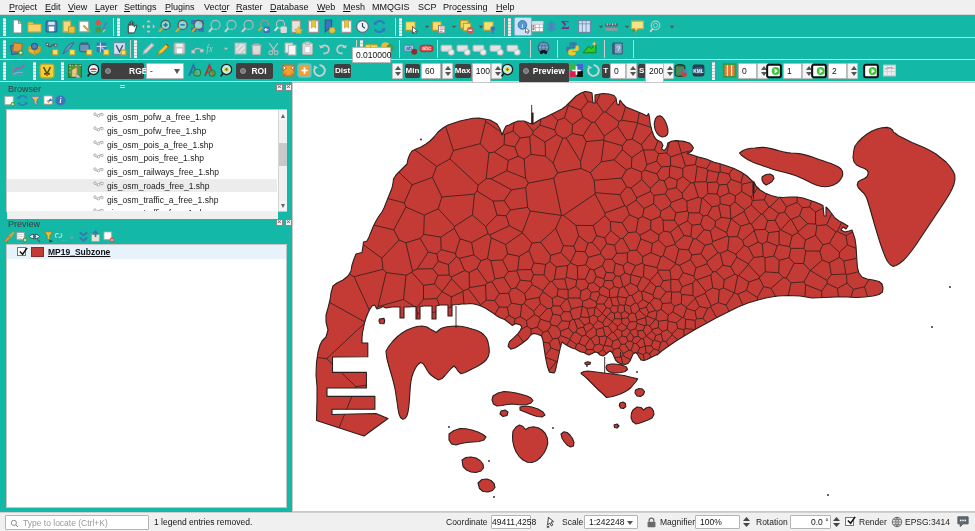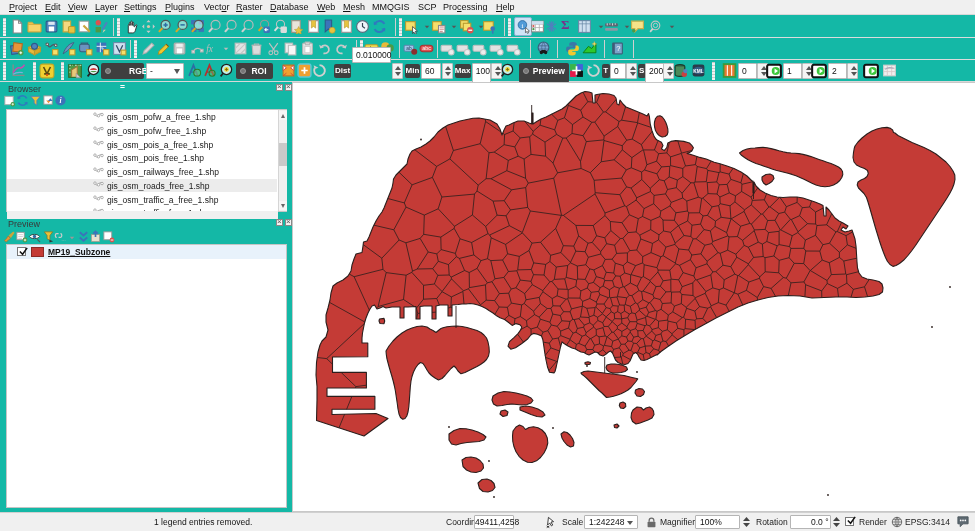--- a/index.html
+++ b/index.html
@@ -673,23 +673,27 @@
           <circle cx="553" cy="428" r="0.9" fill="#2b1e1c"></circle>
           <circle cx="950" cy="287" r="0.9" fill="#2b1e1c"></circle>
           <circle cx="932" cy="327" r="0.9" fill="#2b1e1c"></circle>
           <circle cx="587" cy="366" r="0.9" fill="#2b1e1c"></circle>
           <circle cx="828" cy="495" r="0.9" fill="#2b1e1c"></circle>
           <circle cx="637" cy="372" r="0.9" fill="#2b1e1c"></circle>
 </g>
 </svg>
     </div>
     <div class="sb">
+      <div class="statw" style="left:5px;top:2px;width:144px;height:15px;color:#999"><svg style="position:absolute;left:4px;top:3px;width:9px;height:9px" viewBox="0 0 14 14">
+          <circle cx="6" cy="6" r="4" fill="none" stroke="#888" stroke-width="1.5"></circle>
+          <path d="M9 9l3.5 3.5" stroke="#888" stroke-width="1.5"></path>
+        </svg><span style="margin-left:17px;line-height:14px;display:inline-block">Type to locate (Ctrl+K)</span></div>
       <span class="sbt" style="left:154px;color:#111">1 legend entries removed.</span>
       <span class="sbt" style="left:446px">Coordinate</span>
-      <div class="statw" style="left:474px;width:40px;text-align:left;line-height:13px">49411,4258</div>
+      <div class="statw" style="left:491px;width:40px;text-align:left;line-height:13px">49411,4258</div>
       <svg style="position:absolute;left:545px;top:3px;width:12px;height:13px" viewBox="0 0 14 14">
         <path d="M4 1l6 5-3 .5 2 3.5-1.5 1-2-3.5L3 10z" fill="#fff" stroke="#222" stroke-width="1"></path>
         <path d="M2 11l3 2M2 13l3-2" stroke="#222" stroke-width="1"></path>
       </svg>
       <span class="sbt" style="left:562px">Scale</span>
       <div class="statw" style="left:584px;width:54px;padding-left:4px;line-height:13px">1:242248<span style="position:absolute;right:4px;top:5px;border-left:3.5px solid transparent;border-right:3.5px solid transparent;border-top:4.5px solid #555"></span></div>
       <svg style="position:absolute;left:646px;top:3px;width:11px;height:13px" viewBox="0 0 14 14">
         <rect x="2" y="6" width="10" height="7" rx="1" fill="#6a6a6a"></rect>
         <path d="M4 6V4.5a3 3 0 0 1 6 0V6" fill="none" stroke="#6a6a6a" stroke-width="1.6"></path>
       </svg>

